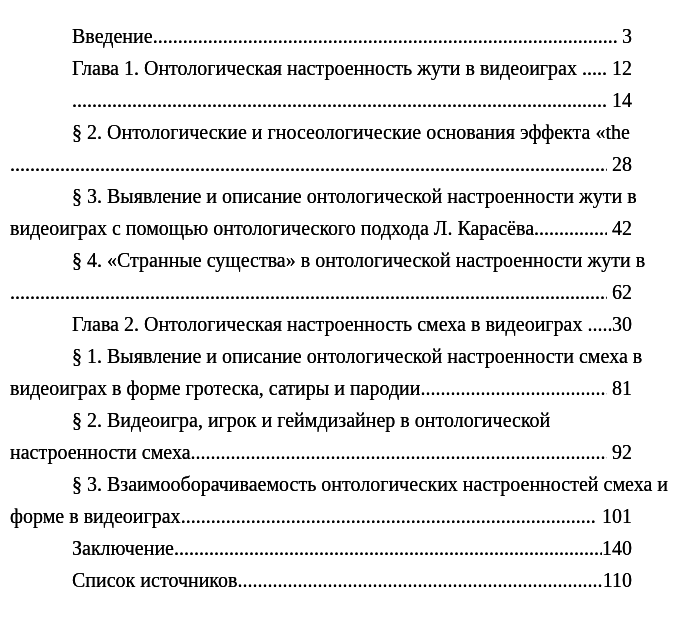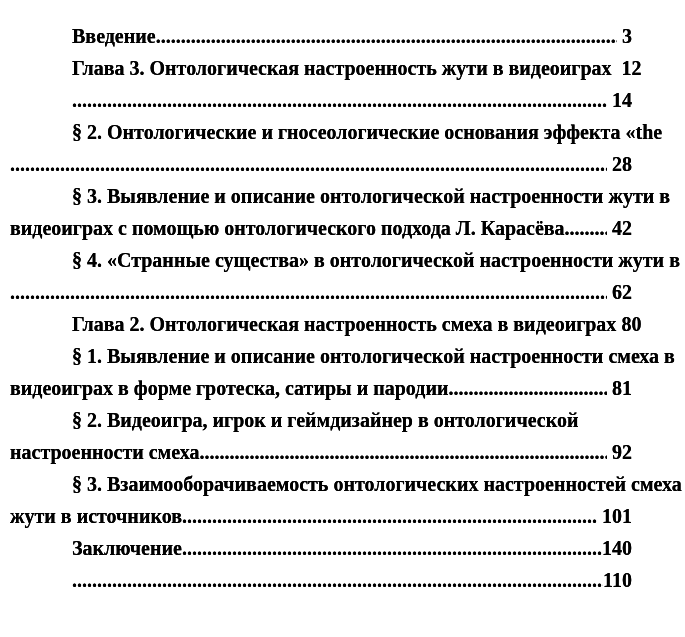--- a/index.html
+++ b/index.html
@@ -13,21 +13,21 @@
     overflow: hidden;
   }
   .doc-page {
     box-sizing: border-box;
     width: 685px;
     height: 637px;
     padding: 20px 53px 0 10px;
     background: #ffffff;
     color: #000000;
     font-family: "Liberation Serif", "DejaVu Serif", serif;
-    font-weight: bold;
+    font-weight: normal;
     font-size: 20px;
     line-height: 32px;
     text-shadow: 0 0 0.4px #000000;
   }
   .toc-entry {
     margin: 0;
   }
   .toc-line {
     display: flex;
     align-items: baseline;
@@ -51,52 +51,52 @@
 </style>
 </head>
 <body>
 
 <div class="doc-page">
   <div>
       <div class="toc-entry">
         <div class="toc-line first"><span class="text">Введение</span><span class="leader">................................................................................................................................................................</span><span class="page-num"> 3</span></div>
       </div>
       <div class="toc-entry">
-        <div class="toc-line first"><span class="text">Глава 3. Онтологическая настроенность жути в видеоиграх </span><span class="leader">................................................................................................................................................................</span><span class="page-num"> 12</span></div>
+        <div class="toc-line first"><span class="text">Глава 1. Онтологическая настроенность жути в видеоиграх </span><span class="leader">................................................................................................................................................................</span><span class="page-num"> 12</span></div>
       </div>
       <div class="toc-entry">
         <div class="toc-line first"><span class="leader">................................................................................................................................................................</span><span class="page-num"> 14</span></div>
       </div>
       <div class="toc-entry">
         <div class="toc-line first"><span class="text">§ 2. Онтологические и гносеологические основания эффекта «the</span></div>
         <div class="toc-line"><span class="leader">................................................................................................................................................................</span><span class="page-num"> 28</span></div>
       </div>
       <div class="toc-entry">
         <div class="toc-line first"><span class="text">§ 3. Выявление и описание онтологической настроенности жути в</span></div>
         <div class="toc-line"><span class="text">видеоиграх с помощью онтологического подхода Л. Карасёва</span><span class="leader">................................................................................................................................................................</span><span class="page-num"> 42</span></div>
       </div>
       <div class="toc-entry">
         <div class="toc-line first"><span class="text">§ 4. «Странные существа» в онтологической настроенности жути в</span></div>
         <div class="toc-line"><span class="leader">................................................................................................................................................................</span><span class="page-num"> 62</span></div>
       </div>
       <div class="toc-entry">
-        <div class="toc-line first"><span class="text">Глава 2. Онтологическая настроенность смеха в видеоиграх </span><span class="leader">................................................................................................................................................................</span><span class="page-num">80</span></div>
+        <div class="toc-line first"><span class="text">Глава 2. Онтологическая настроенность смеха в видеоиграх </span><span class="leader">................................................................................................................................................................</span><span class="page-num">30</span></div>
       </div>
       <div class="toc-entry">
         <div class="toc-line first"><span class="text">§ 1. Выявление и описание онтологической настроенности смеха в</span></div>
         <div class="toc-line"><span class="text">видеоиграх в форме гротеска, сатиры и пародии</span><span class="leader">................................................................................................................................................................</span><span class="page-num"> 81</span></div>
       </div>
       <div class="toc-entry">
         <div class="toc-line first"><span class="text">§ 2. Видеоигра, игрок и геймдизайнер в онтологической</span></div>
         <div class="toc-line"><span class="text">настроенности смеха</span><span class="leader">................................................................................................................................................................</span><span class="page-num"> 92</span></div>
       </div>
       <div class="toc-entry">
         <div class="toc-line first"><span class="text">§ 3. Взаимооборачиваемость онтологических настроенностей смеха и</span></div>
-        <div class="toc-line"><span class="text">жути в источников</span><span class="leader">................................................................................................................................................................</span><span class="page-num"> 101</span></div>
+        <div class="toc-line"><span class="text">форме в видеоиграх</span><span class="leader">................................................................................................................................................................</span><span class="page-num"> 101</span></div>
       </div>
       <div class="toc-entry">
         <div class="toc-line first"><span class="text">Заключение</span><span class="leader">................................................................................................................................................................</span><span class="page-num">140</span></div>
       </div>
       <div class="toc-entry">
-        <div class="toc-line first"><span class="leader">................................................................................................................................................................</span><span class="page-num">110</span></div>
+        <div class="toc-line first"><span class="text">Список источников</span><span class="leader">................................................................................................................................................................</span><span class="page-num">110</span></div>
       </div>
     </div>
 </div>
 
 </body></html>

